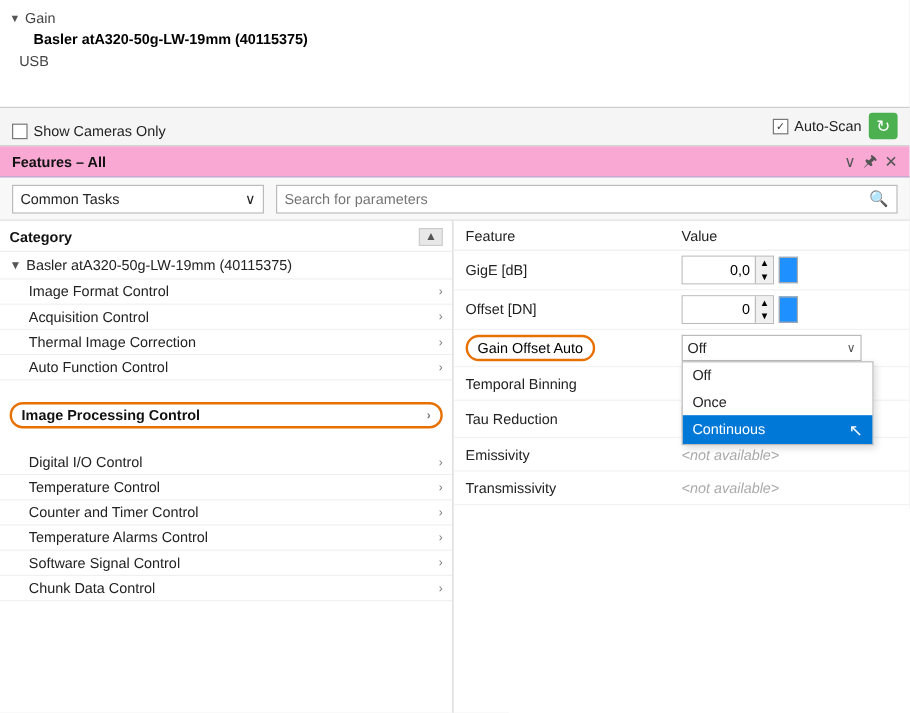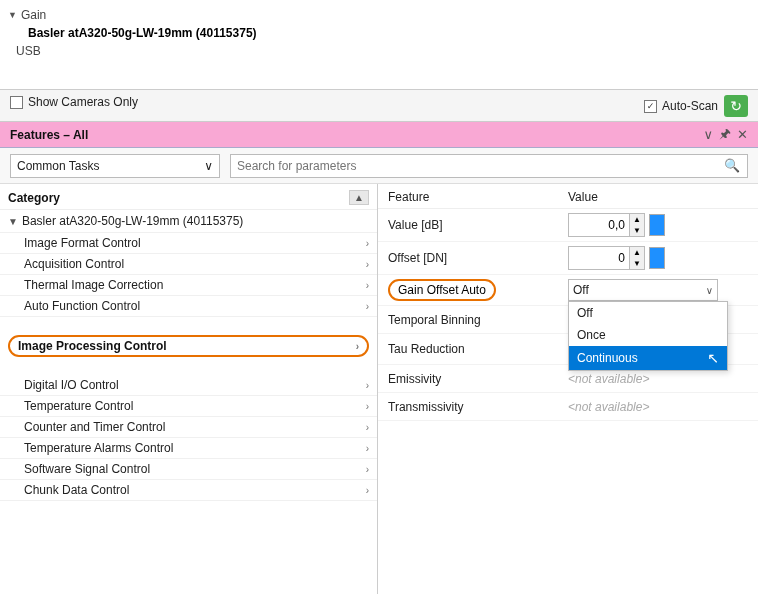--- a/index.html
+++ b/index.html
@@ -17,21 +17,21 @@
     .tree-item.selected { font-weight: bold; color: #000; }
     .tree-item.usb { color: #444; padding-left: 8px; }
     .collapse-arrow { font-size: 9px; color: #555; }
 
     
     .toolbar {
       background: #f5f5f5;
       border-bottom: 1px solid #ccc;
       padding: 5px 10px;
       display: flex;
-      align-items: flex-start;
+      align-items: flex-end;
       gap: 8px;
       height: 32px;
     }
     .toolbar-left { display: flex; align-items: center; gap: 6px; flex: 1; }
     .toolbar-right { display: flex; align-items: center; gap: 6px; }
     .checkbox-label { display: flex; align-items: center; gap: 5px; cursor: pointer; font-size: 12px; }
     .checkbox-box {
       width: 13px; height: 13px; border: 1px solid #777; background: #fff;
       display: inline-flex; align-items: center; justify-content: center; font-size: 9px;
     }
@@ -343,21 +343,21 @@
   </div>
 
   <div class="feature-panel">
 
     <div class="fv-header">
       <div class="fv-feature">Feature</div>
       <div class="fv-value">Value</div>
     </div>
 
     <div class="fv-row">
-      <div class="fv-label">Value [dB]</div>
+      <div class="fv-label">GigE [dB]</div>
       <div class="fv-control">
         <div class="spin-control">
           <input class="spin-input" type="text" value="0,0" style="">
           <div class="spin-btns">
             <button class="spin-btn">▲</button>
             <button class="spin-btn">▼</button>
           </div>
         </div>
         <div class="color-bar"></div>
       </div>

